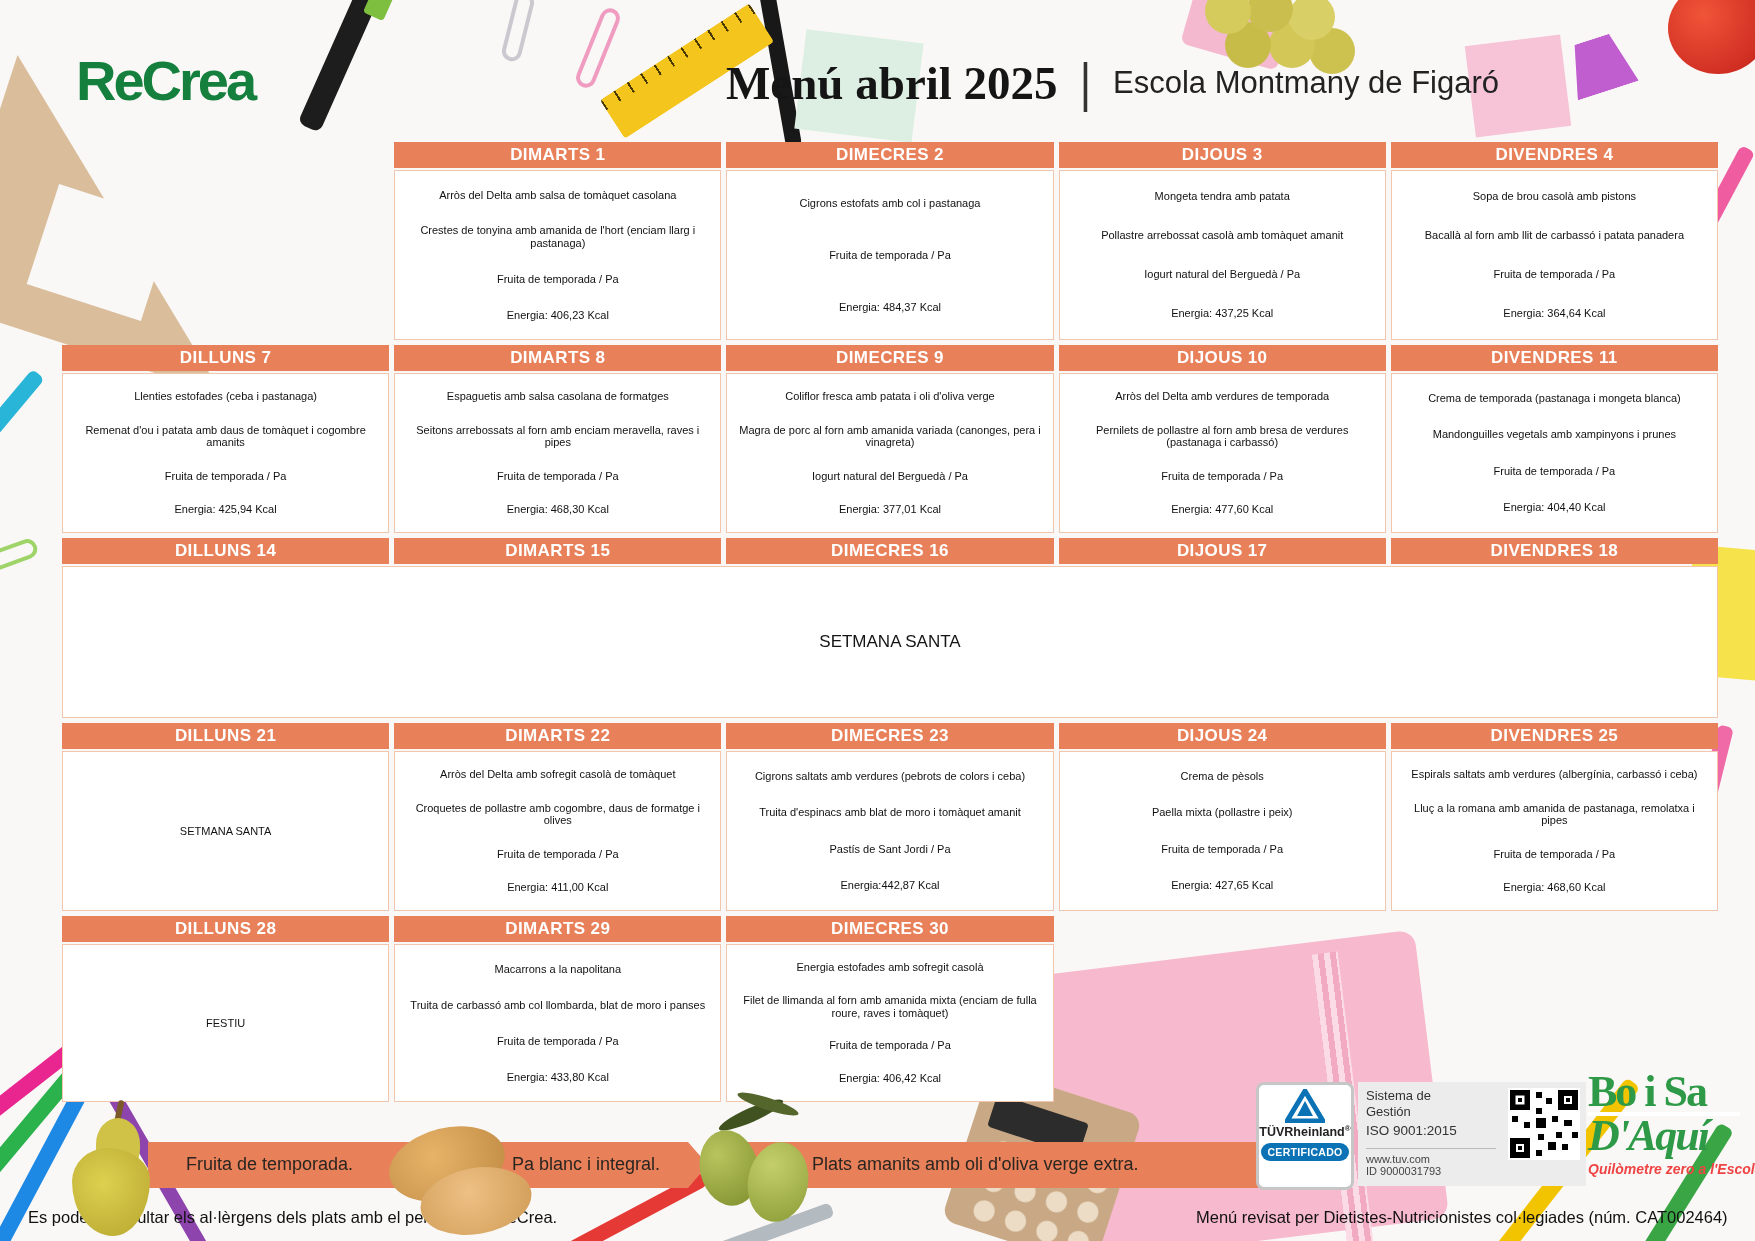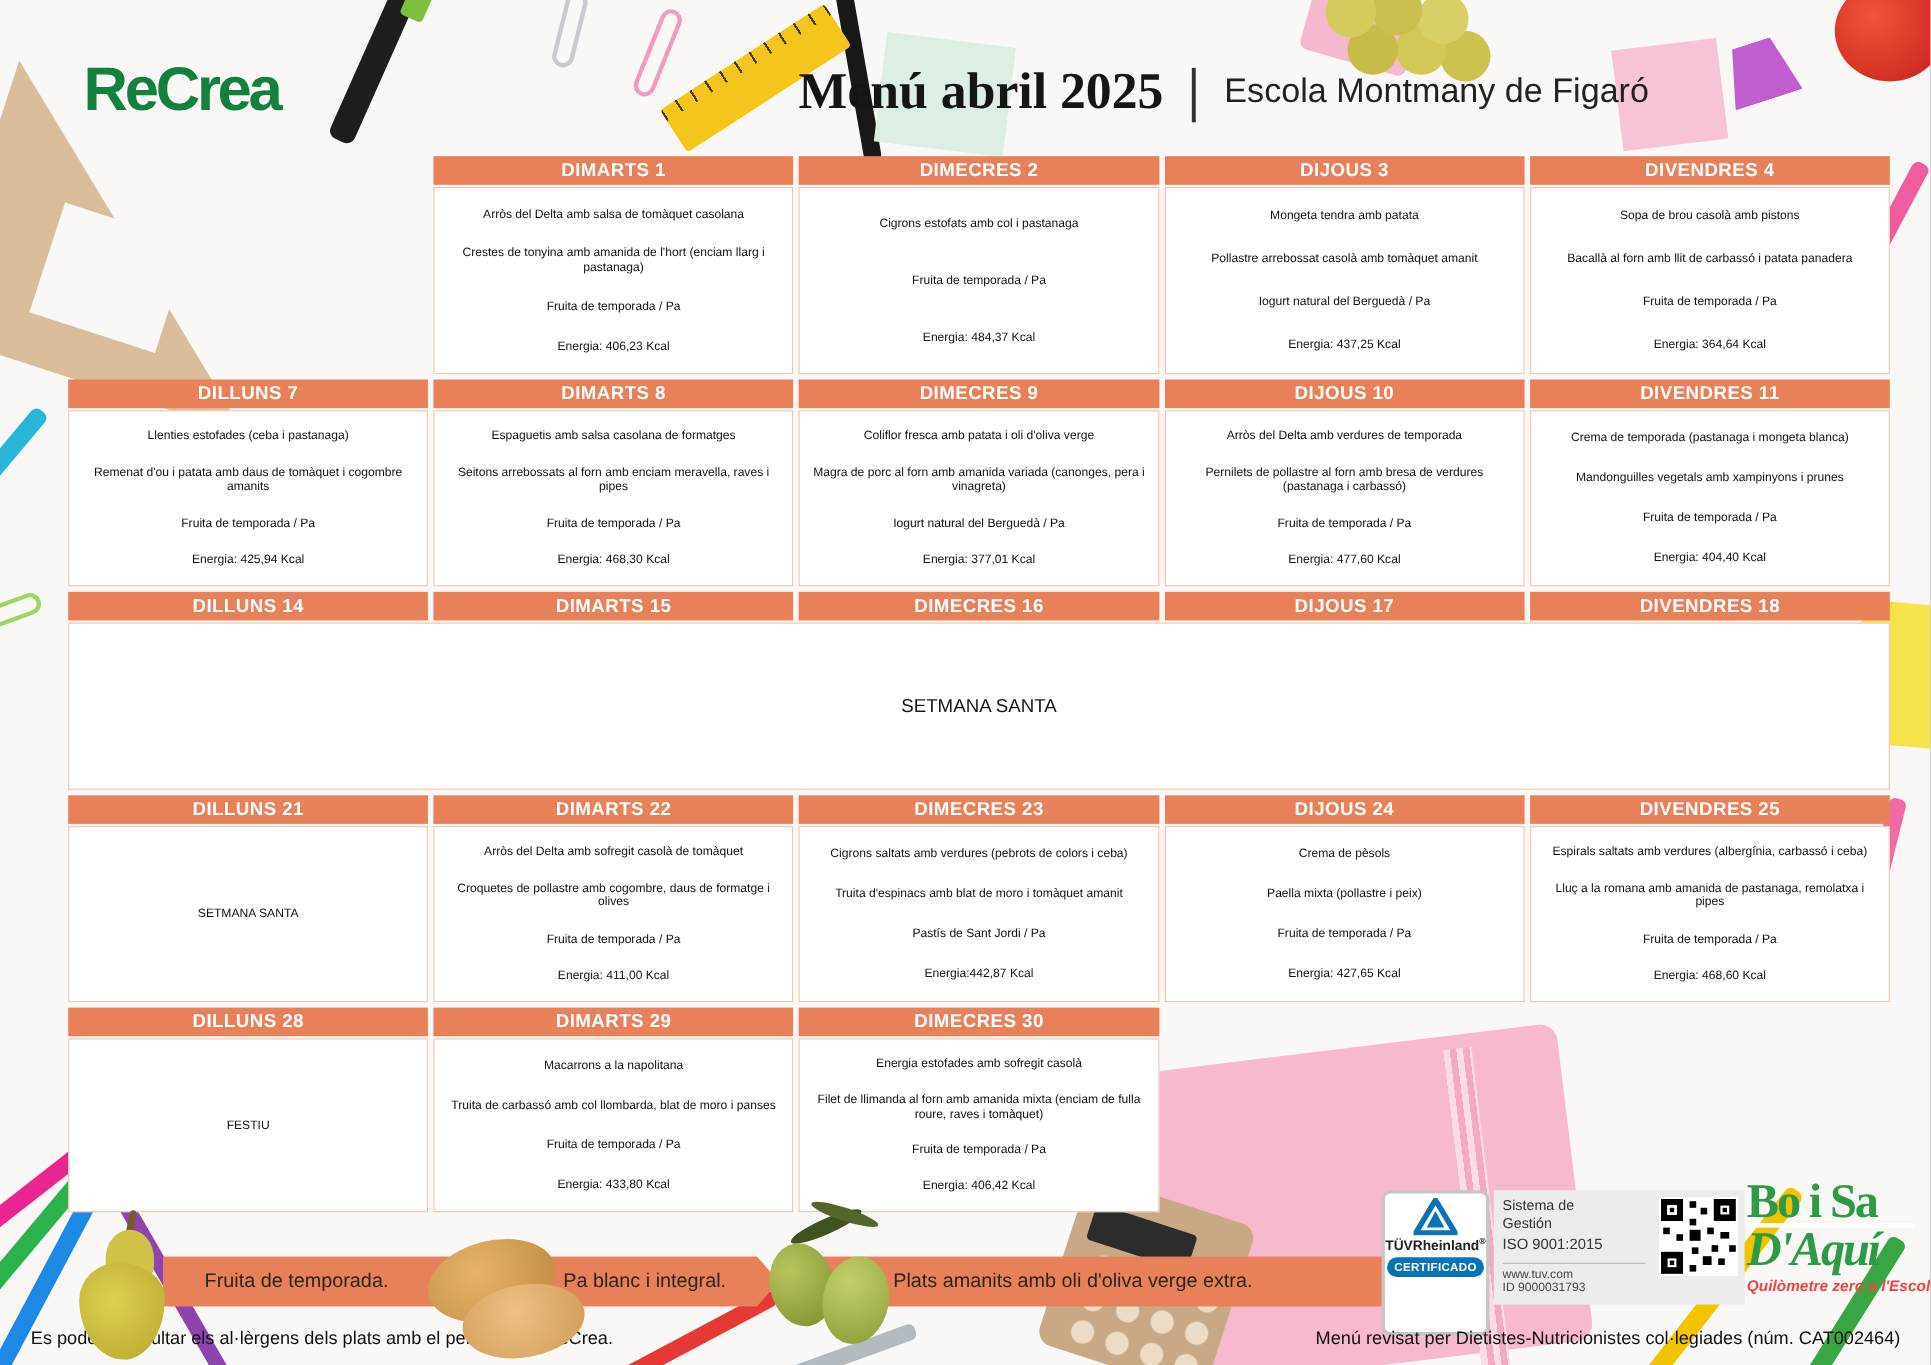--- a/index.html
+++ b/index.html
@@ -97,21 +97,21 @@
   .ribbon-label{position:absolute;top:1154px;z-index:4;font-size:18px;color:#2b2520;}
   .rl1{left:186px;} .rl2{left:512px;} .rl3{left:812px;}
   .food{z-index:5;}
 
   
   .note{position:absolute;top:1208px;z-index:4;font-size:16.5px;color:#111;}
   .note-left{left:28px;} .note-right{left:1196px;}
 
   
   .tuv-wrap{position:absolute;left:1256px;top:1082px;z-index:4;display:flex;}
-  .tuv-badge{width:98px;height:132px;background:#fff;border:3px solid #c6c6c6;border-radius:8px;
+  .tuv-badge{width:98px;height:108px;background:#fff;border:3px solid #c6c6c6;border-radius:8px;
              display:flex;flex-direction:column;align-items:center;justify-content:flex-start;padding-top:4px;}
   .tuv-name{font-size:12.5px;font-weight:bold;color:#222;margin-top:1px;}
   .tuv-name sup{font-size:8px;}
   .tuv-band{background:var(--tuv-blue);color:#fff;font-size:10.5px;font-weight:bold;
             width:88px;text-align:center;border-radius:10px;padding:3px 0;margin-top:4px;letter-spacing:.3px;}
   .tuv-panel{width:228px;height:104px;background:#ececec;margin-left:4px;padding:6px 8px;position:relative;}
   .tuv-sys{font-size:13px;color:#333;width:110px;line-height:1.2;}
   .tuv-std{font-size:13.5px;color:#333;margin-top:4px;font-weight:bold;font-weight:normal;}
   .tuv-rule{border-top:1px solid #bbb;width:130px;margin:10px 0 4px;}
   .tuv-url{font-size:11px;color:#444;}

